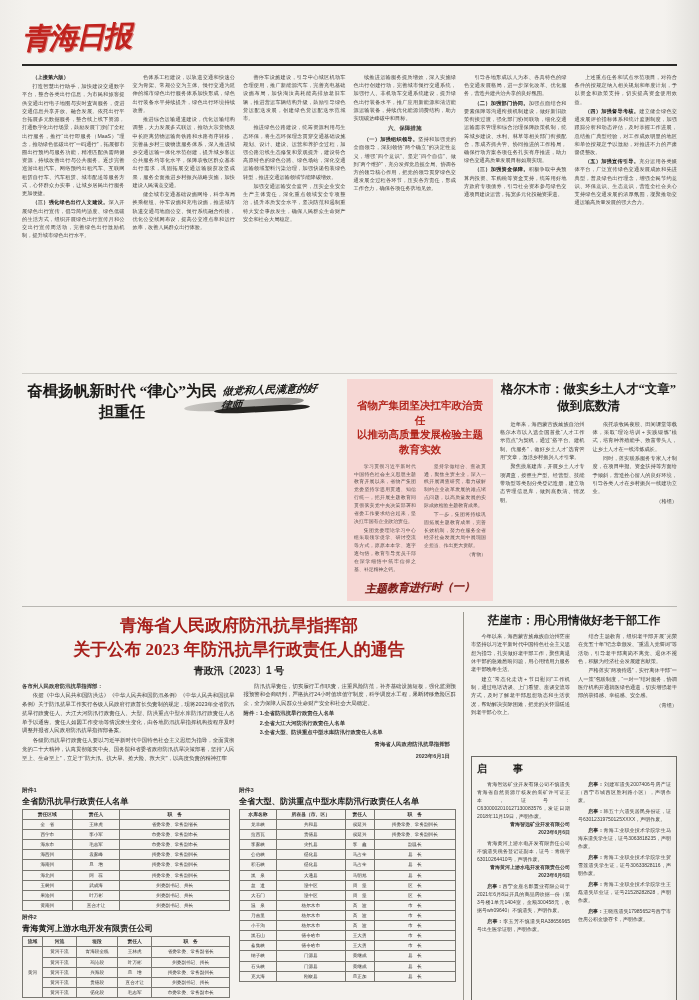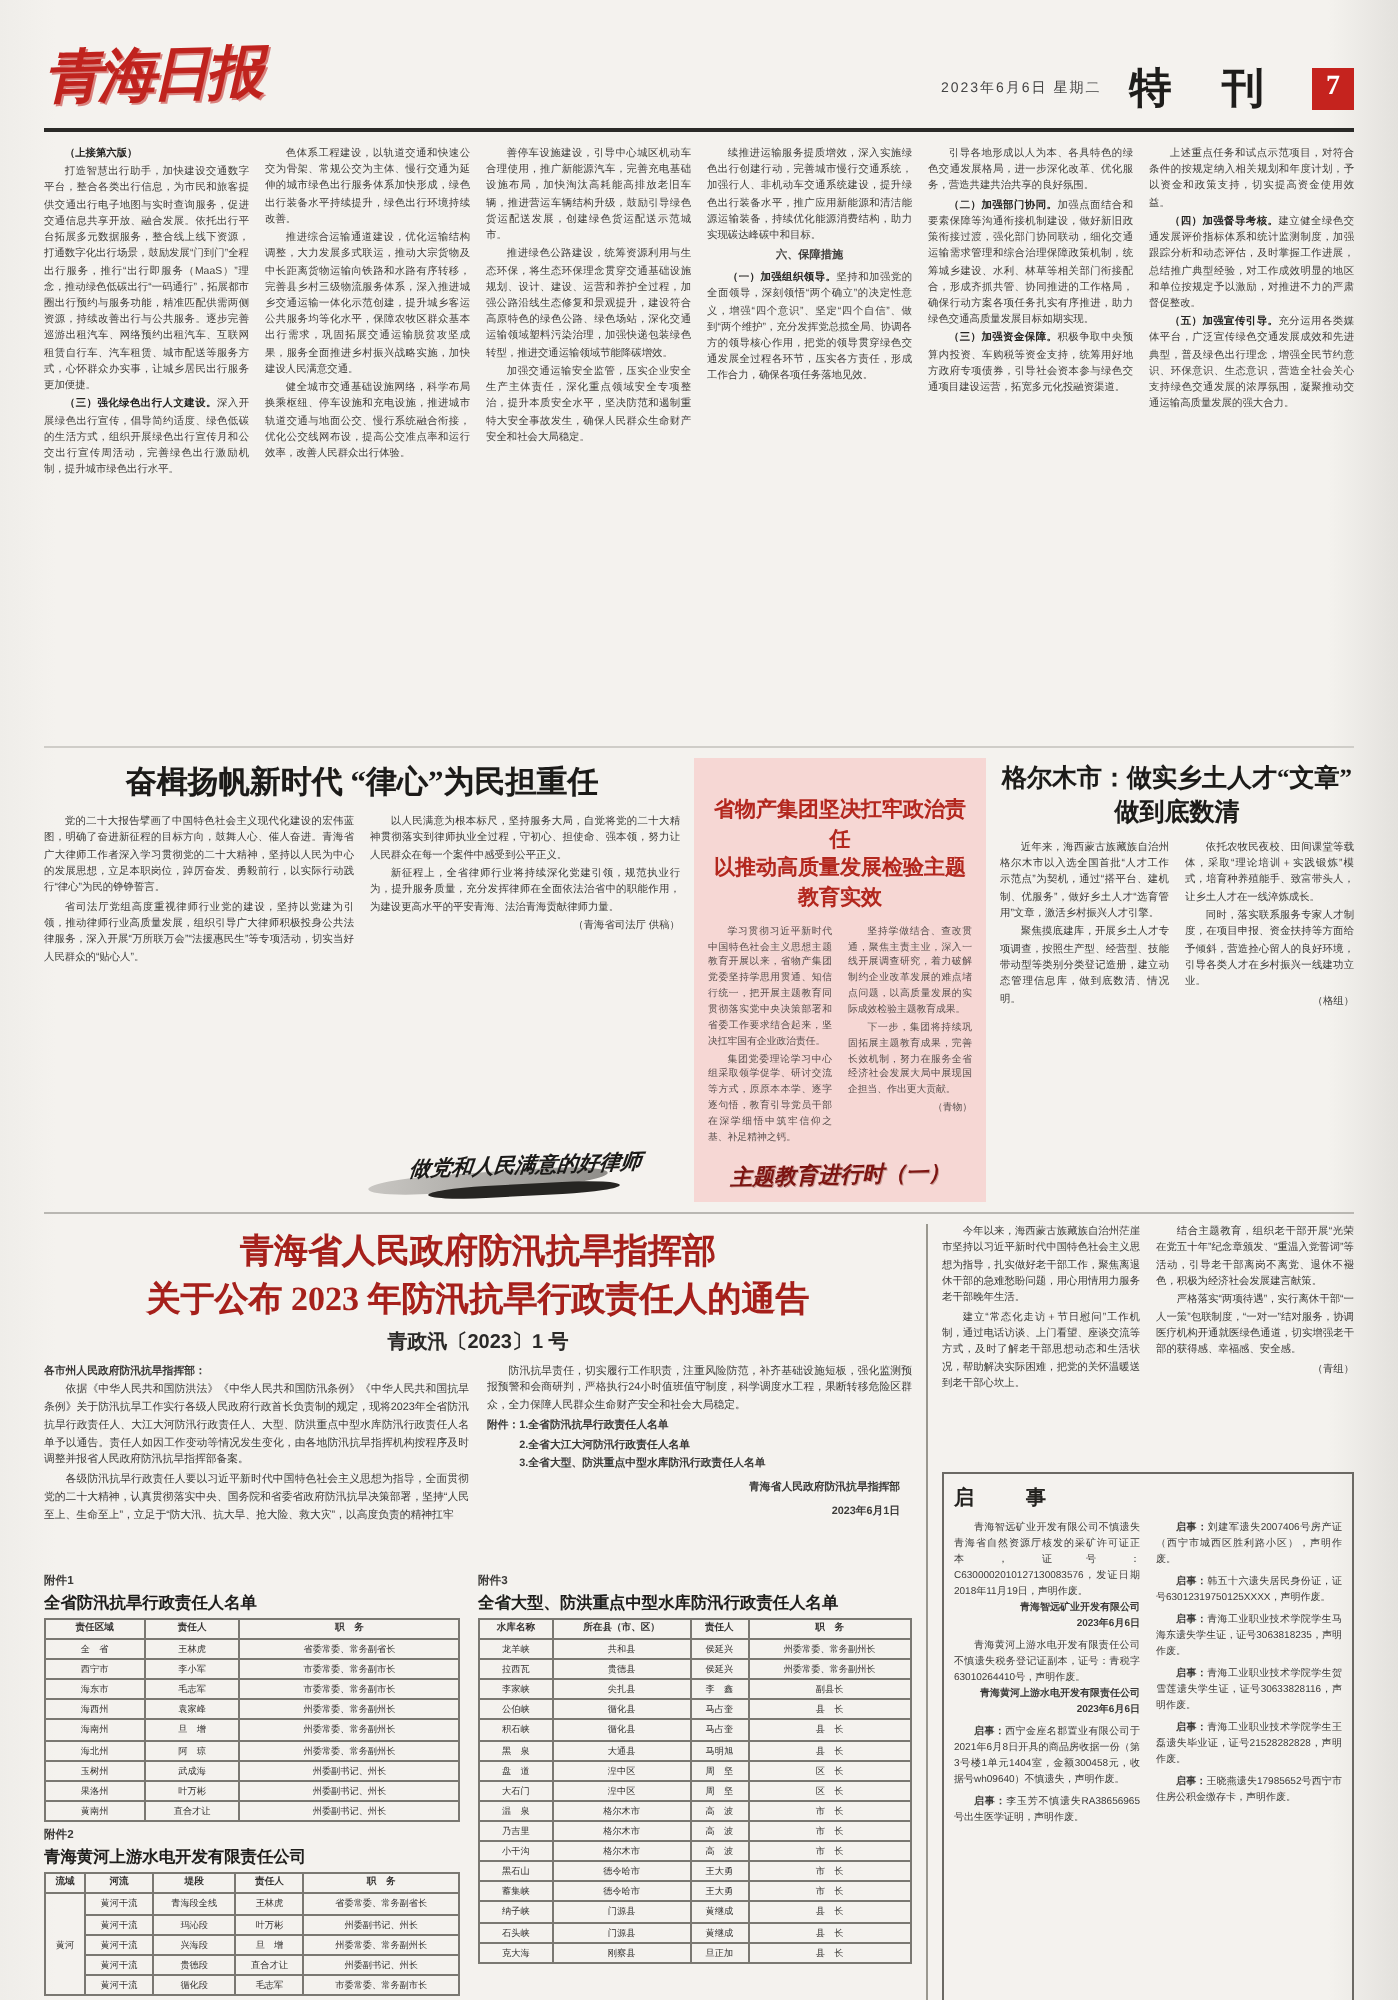--- a/index.html
+++ b/index.html
@@ -18,21 +18,21 @@
     display:flex;align-items:center;justify-content:center;font-family:"Liberation Serif",serif;}
   
   .topblock{display:flex;gap:8px;height:296px;overflow:hidden;margin-top:7px;border-bottom:1px solid #cfcdc8;padding-bottom:4px;}
   .tcol{flex:1;font-size:5.2px;line-height:1.58;text-align:justify;color:#413f3c;}
   .seg{margin:0 0 1px 0;text-indent:2em;}
   .seg b{color:#232220;}
   .seg.ctr{text-align:center;text-indent:0;font-weight:bold;font-size:5.6px;margin:2px 0;}
   .seg.rt{text-align:right;text-indent:0;}
   
   .midband{display:flex;gap:7px;height:222px;margin-top:5px;overflow:hidden;}
-  .m-left{width:318px;display:flex;flex-direction:column;}
+  .m-left{width:318px;display:flex;flex-direction:row;}
   .m-left h2{font-family:"Liberation Serif",serif;font-size:15.5px;margin:2px 0 5px 0;text-align:center;color:#1c1b19;}
   .cols2{column-count:2;column-gap:8px;font-size:5.2px;line-height:1.6;text-align:justify;flex:1;overflow:hidden;}
   .sloganrow{height:36px;display:flex;align-items:center;justify-content:flex-end;padding-right:20px;position:relative;}
   .swoosh{position:absolute;right:36px;bottom:6px;width:120px;height:9px;background:linear-gradient(100deg,#c9c7c3,#8f8d89);
     border-radius:60%/100%;transform:rotate(-4deg);}
   .swoosh2{position:absolute;right:30px;bottom:3px;width:96px;height:6px;background:#262522;border-radius:60%/100%;transform:rotate(-3deg);}
   .slogan{position:relative;font-family:"Liberation Serif",serif;font-weight:bold;font-style:italic;font-size:10.5px;
     color:#1b1a18;transform:skewX(-8deg) rotate(-2deg);z-index:2;}
   .pinkbox{width:132px;background:#f6d7d4;padding:20px 7px 6px 7px;display:flex;flex-direction:column;}
   .pinkbox h2{font-family:"Liberation Serif",serif;font-size:10.5px;line-height:1.4;color:#b3271e;text-align:center;margin:0 0 5px 0;}
@@ -73,25 +73,20 @@
   .qsig:empty{display:none;}
 </style>
 </head>
 <body>
 
 <div class="paper">
   <div class="inner">
 
     <div class="hdr">
       <div class="logo">青海日报</div>
-      <div class="hdr-right">
-        <div class="hdr-date">2023年6月6日  星期二</div>
-        <div class="hdr-ed">特 刊</div>
-        <div class="pageno">7</div>
-      </div>
     </div>
 
     <div class="topblock">
 
         <div class="tcol">
 
             <p class="seg"><b>（上接第六版）</b><span></span></p>
 
             <p class="seg"><b></b><span>打造智慧出行助手，加快建设交通数字平台，整合各类出行信息，为市民和旅客提供交通出行电子地图与实时查询服务，促进交通信息共享开放、融合发展。依托出行平台拓展多元数据服务，整合线上线下资源，打通数字化出行场景，鼓励发展“门到门”全程出行服务，推行“出行即服务（MaaS）”理念，推动绿色低碳出行“一码通行”，拓展都市圈出行预约与服务功能，精准匹配供需两侧资源，持续改善出行与公共服务。逐步完善巡游出租汽车、网络预约出租汽车、互联网租赁自行车、汽车租赁、城市配送等服务方式，心怀群众办实事，让城乡居民出行服务更加便捷。</span></p>
 
@@ -462,20 +457,21 @@
                     <td>旦正加</td>
                     <td>县　长</td>
                   </tr>
             </tbody>
               </table>
           </div>
         </div>
       </div>
 
       <div class="b-right">
+        <h2>茫崖市：用心用情做好老干部工作</h2>
         <div class="mangya-body">
 
             <p class="seg"><span>今年以来，海西蒙古族藏族自治州茫崖市坚持以习近平新时代中国特色社会主义思想为指导，扎实做好老干部工作，聚焦离退休干部的急难愁盼问题，用心用情用力服务老干部晚年生活。</span></p>
 
             <p class="seg"><span>建立“常态化走访＋节日慰问”工作机制，通过电话访谈、上门看望、座谈交流等方式，及时了解老干部思想动态和生活状况，帮助解决实际困难，把党的关怀温暖送到老干部心坎上。</span></p>
 
             <p class="seg"><span>结合主题教育，组织老干部开展“光荣在党五十年”纪念章颁发、“重温入党誓词”等活动，引导老干部离岗不离党、退休不褪色，积极为经济社会发展建言献策。</span></p>
 
             <p class="seg"><span>严格落实“两项待遇”，实行离休干部“一人一策”包联制度，“一对一”结对服务，协调医疗机构开通就医绿色通道，切实增强老干部的获得感、幸福感、安全感。</span></p>
 

